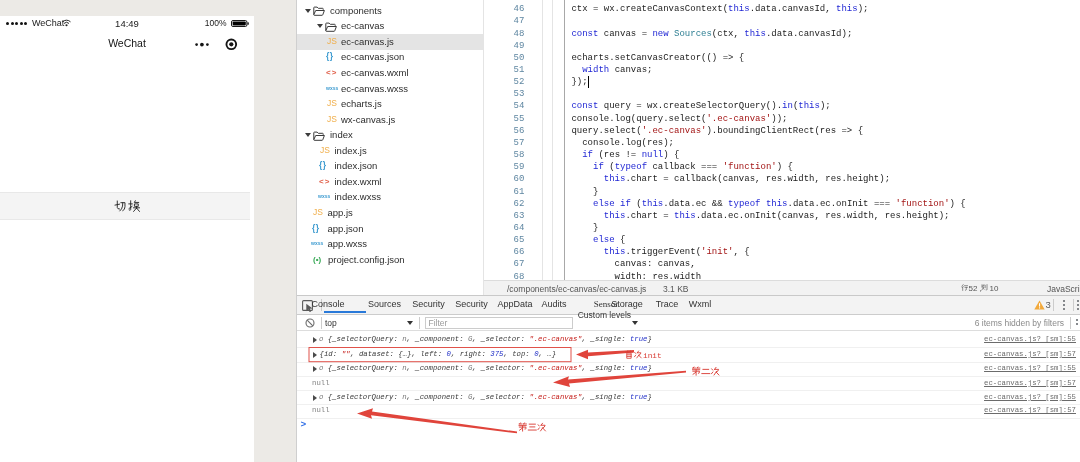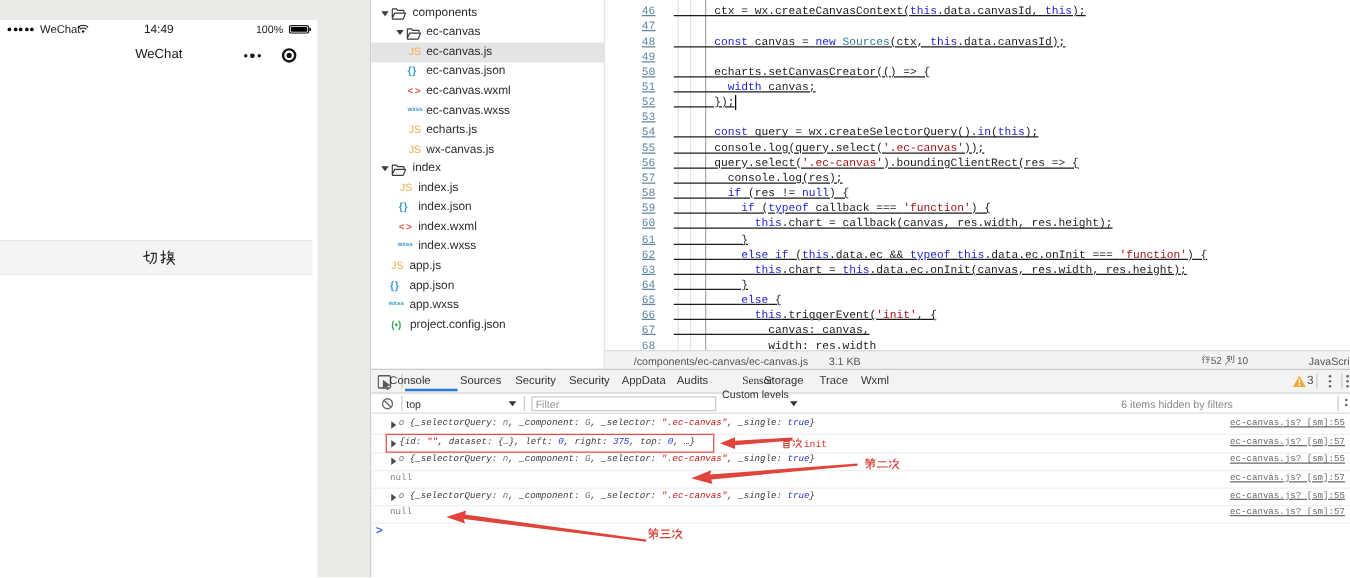--- a/index.html
+++ b/index.html
@@ -1,19 +1,19 @@
 <!DOCTYPE html>
 <html><head>
 <meta charset="utf-8">
 <style>
 * { margin:0; padding:0; box-sizing:border-box; }
 html,body { width:1080px; height:462px; overflow:hidden; background:#fff;
   font-family:"Liberation Sans",sans-serif; position:relative; }
 .a { position:absolute; }
-.mono { font-family:"Liberation Mono",monospace;text-decoration:underline; }
+.mono { font-family:"Liberation Mono",monospace; }
 
 .ijs { color:#f0ae4a; font-weight:normal; font-size:8.5px; }
 .ijn { color:#3d9bd0; font-weight:bold; font-size:8.5px; letter-spacing:0.5px; }
 .ixm { color:#e0604a; font-weight:bold; font-size:8px; letter-spacing:1.2px; }
 .ixs { color:#3d9bd0; font-weight:bold; font-size:5px; }
 .ipc { color:#34a853; font-weight:bold; font-size:8px; }
 .trow { position:absolute; height:15.8px; line-height:15.8px; font-size:9.5px; color:#2d2d2d; white-space:nowrap; }
 .tri { position:absolute; width:0; height:0; border-left:3.2px solid transparent; border-right:3.2px solid transparent; border-top:4.2px solid #3c3c3c; }
 .csep { position:absolute; width:1px; background:#ccc; }
 .rowsep { position:absolute; left:297px; width:783px; height:1px; background:#f0f0f0; }
@@ -332,21 +332,21 @@
   <line x1="2.2" y1="2.2" x2="7.8" y2="7.8" stroke="#6b6b6b" stroke-width="1.1"></line>
 </svg>
 <div class="csep" style="left:320.6px;top:317px;height:11.5px;"></div>
 <div class="a" style="left:325px;top:318px;font-size:8.5px;color:#333;">top</div>
 <div class="a" style="left:406.8px;top:320.5px;width:0;height:0;border-left:3.5px solid transparent;border-right:3.5px solid transparent;border-top:4px solid #333;"></div>
 <div class="csep" style="left:419.3px;top:317px;height:11.5px;"></div>
 <div class="a" style="left:424.9px;top:316.5px;width:148px;height:12.5px;border:1px solid #ccc;background:#fff;"></div>
 <div class="a" style="left:428.5px;top:318px;font-size:8.5px;color:#999;">Filter</div>
 <div class="a" style="left:577.7px;top:310px;font-size:8.5px;color:#333;">Custom levels</div>
 <div class="a" style="left:631.5px;top:320.5px;width:0;height:0;border-left:3.5px solid transparent;border-right:3.5px solid transparent;border-top:4px solid #333;"></div>
-<div class="a" style="left:897px;top:318px;width:167px;text-align:left;font-size:8.5px;color:#8a8a8a;">6 items hidden by filters</div>
+<div class="a" style="left:897px;top:318px;width:167px;text-align:right;font-size:8.5px;color:#8a8a8a;">6 items hidden by filters</div>
 <div class="csep" style="left:1070px;top:317px;height:11.5px;"></div>
 <div class="a" style="left:1076px;top:318.5px;width:2.2px;height:2.2px;border-radius:50%;background:#5f6368;"></div>
 <div class="a" style="left:1076px;top:322.5px;width:2.2px;height:2.2px;border-radius:50%;background:#5f6368;"></div>
 
 <div class="ctri" style="left:313px;top:337px;"></div>
 <div class="crow" style="left:319px;top:333.2px;"><span class="cg">o</span> {_selectorQuery: <span class="cg">n</span>, _component: <span class="cg">G</span>, _selector: <span class="cs">".ec-canvas"</span>, _single: <span class="cb">true</span>}</div>
 <div class="clink" style="top:333.2px;">ec-canvas.js? [sm]:55</div>
 <div class="rowsep" style="top:347px;"></div>
 
 <div class="ctri" style="left:313px;top:351.7px;"></div>

